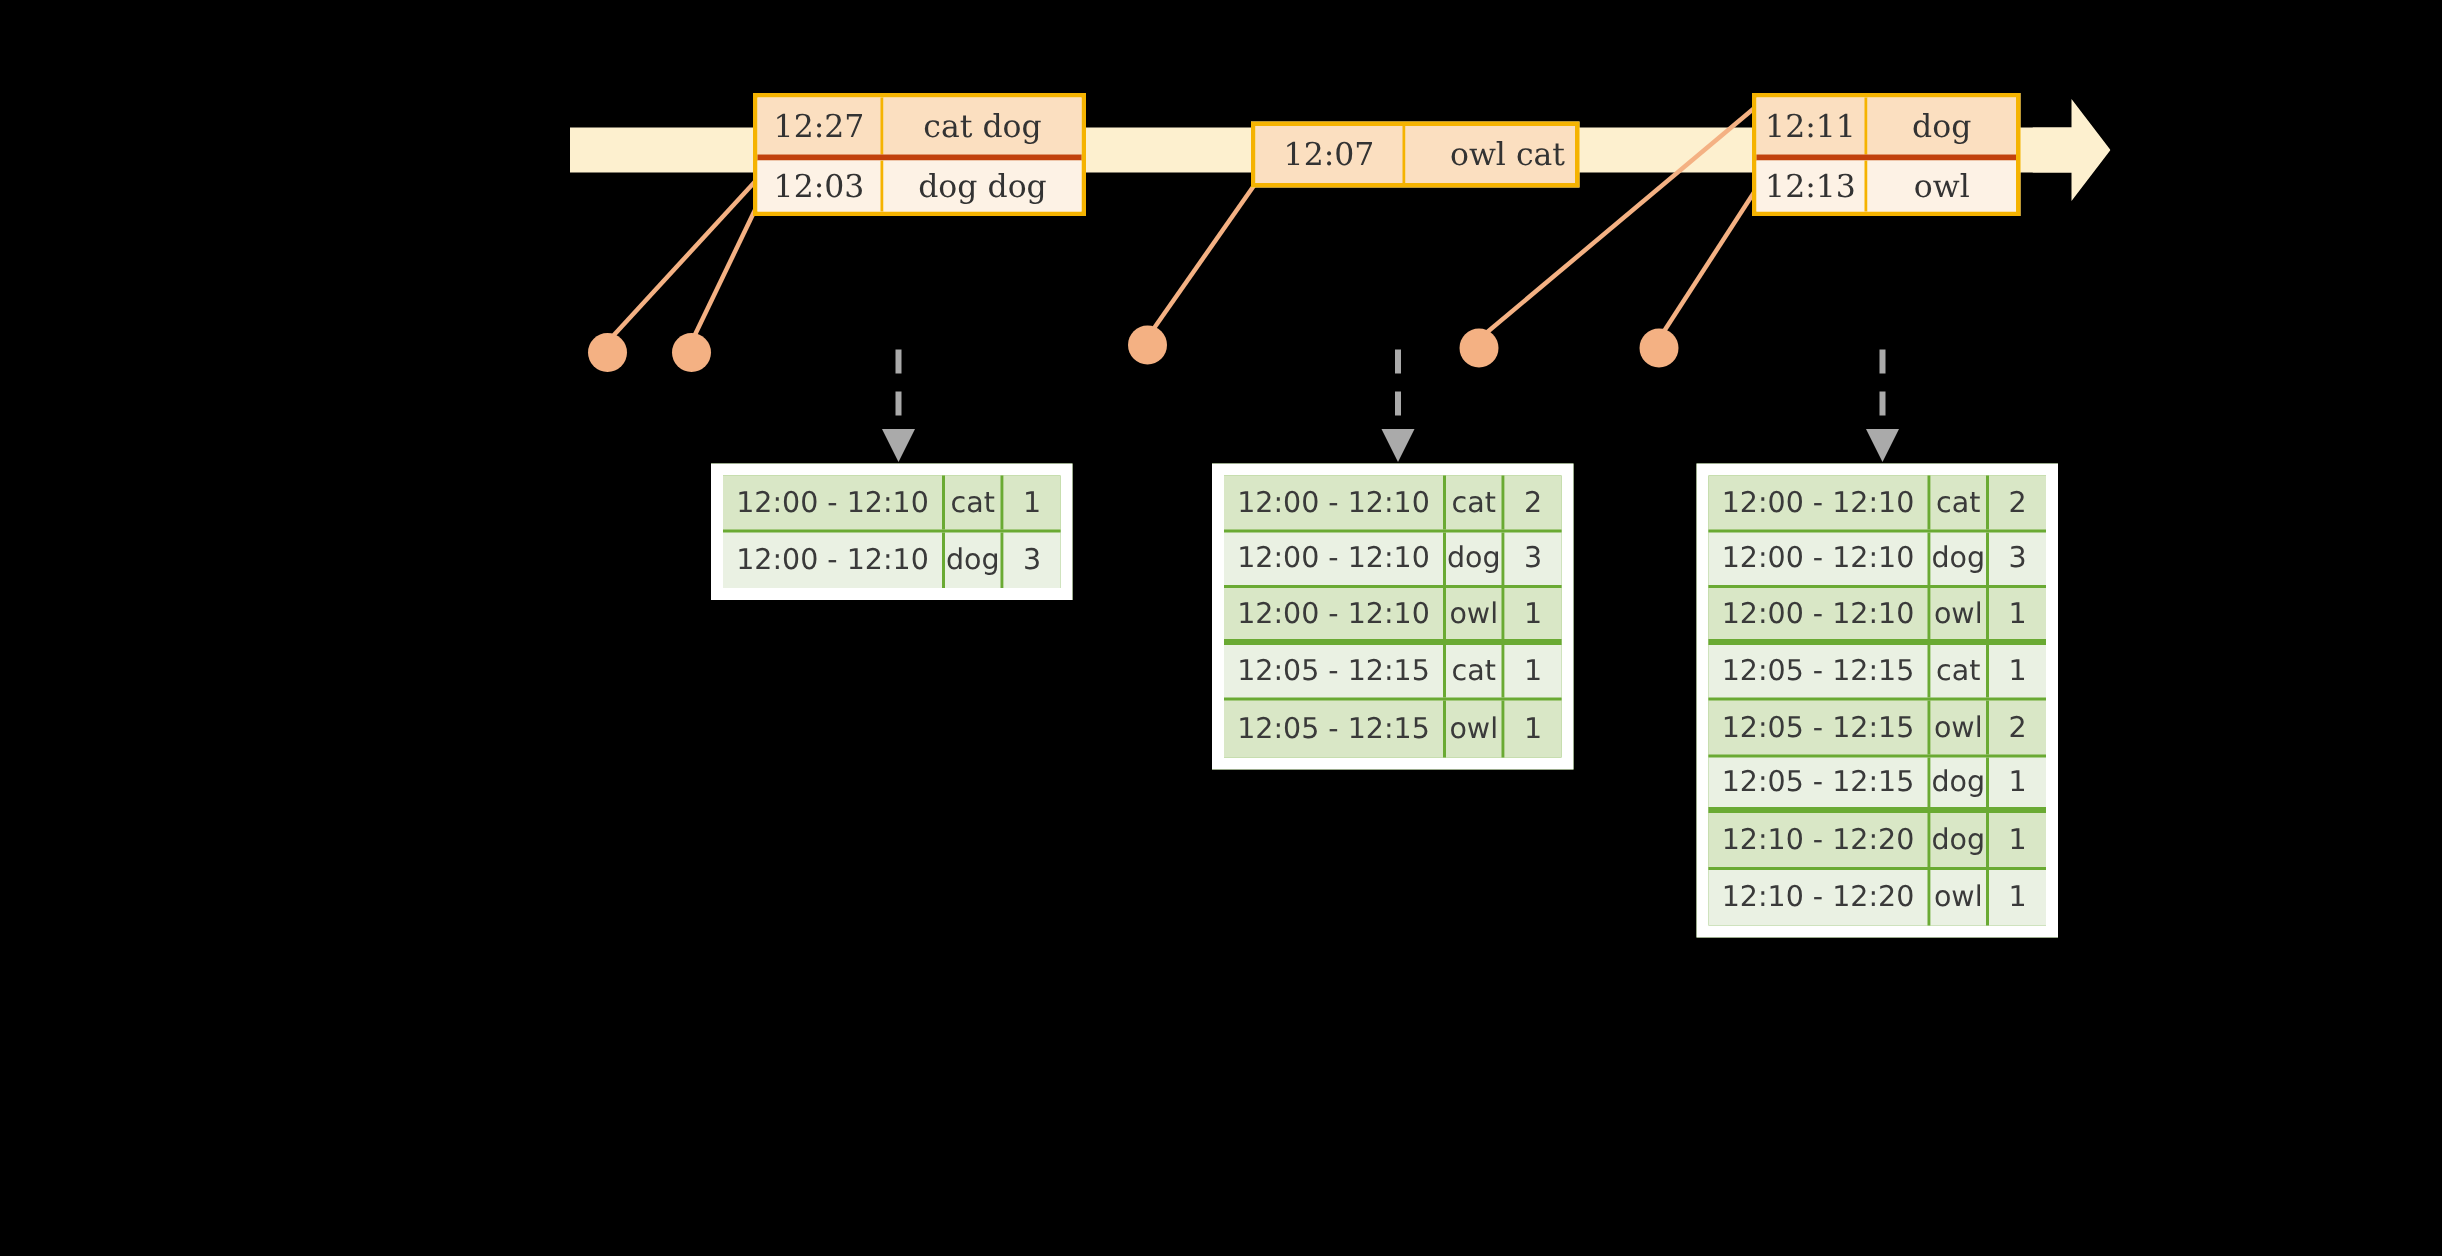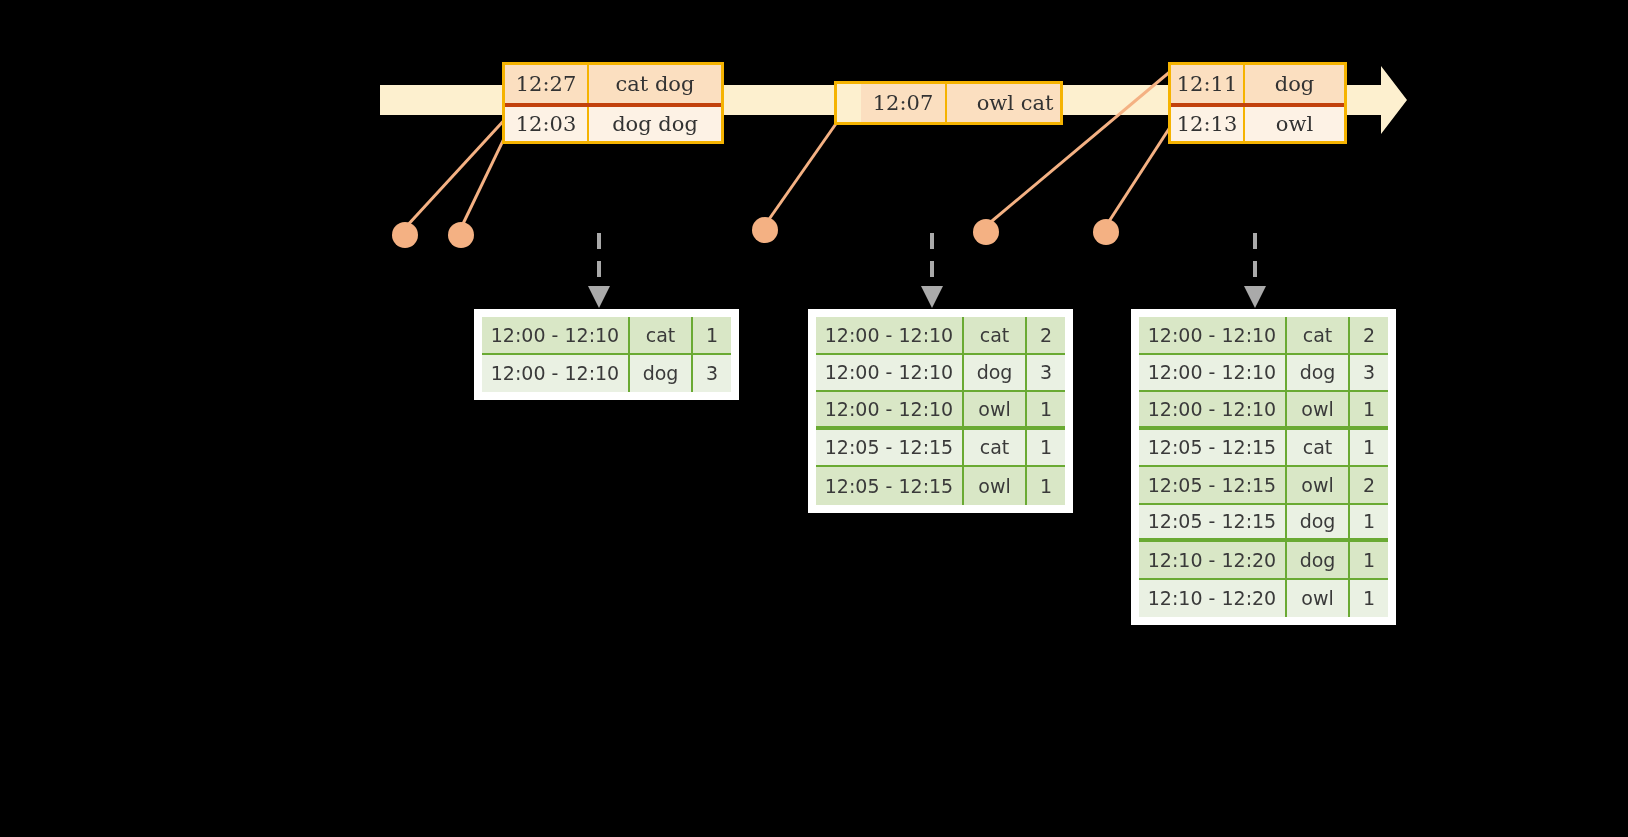--- a/index.html
+++ b/index.html
@@ -56,21 +56,21 @@
     font-size: 21px;
     color: #333333;
     font-family: "DejaVu Serif", serif;
   }
   .evt-cell.time { width: 84px; border-right: 2px solid #f5b301; }
   .evt-cell.words { width: 132px; }
 
   #evt-a { left: 502px; top: 62px; }
   #evt-b { left: 834px; top: 81px; }
   #evt-c { left: 1168px; top: 62px; justify-content: flex-end; }
-  #evt-b .evt-cell.time  { width: 86px; margin-left: 24px; }
+  #evt-b .evt-cell.time  { width: 100px; }
   #evt-b .evt-cell.words { width: 113px; padding-left: 23px; }
   #evt-c .evt-cell.time  { width: 74px; }
   #evt-c .evt-cell.words { width: 99px; }
 
   
   .res-table {
     position: absolute;
     border: 8px solid #ffffff;
     background: #6aaa33;
     display: flex;
@@ -89,21 +89,21 @@
     align-items: center;
     justify-content: center;
     font-size: 19px;
     color: #3a3a3a;
     border-right: 2px solid #6aaa33;
   }
   .res-cell:last-child { border-right: none; }
   .res-row.shade .res-cell { background: #d9e7c6; }
   .res-row.plain .res-cell { background: #eaf1e3; }
   .res-cell.rng { width: 148px; }
-  .res-cell.key { width: 63px; }
+  .res-cell.key { width: 39px; }
   .res-cell.cnt { width: 38px; }
 
   #tbl-1 { left: 474px; top: 309px; }
   #tbl-2 { left: 808px; top: 309px; }
   #tbl-3 { left: 1131px; top: 309px; }
 
   .dot { position: absolute; width: 26px; height: 26px; border-radius: 50%; background: #f4b183; }
 </style>
 </head>
 <body>

